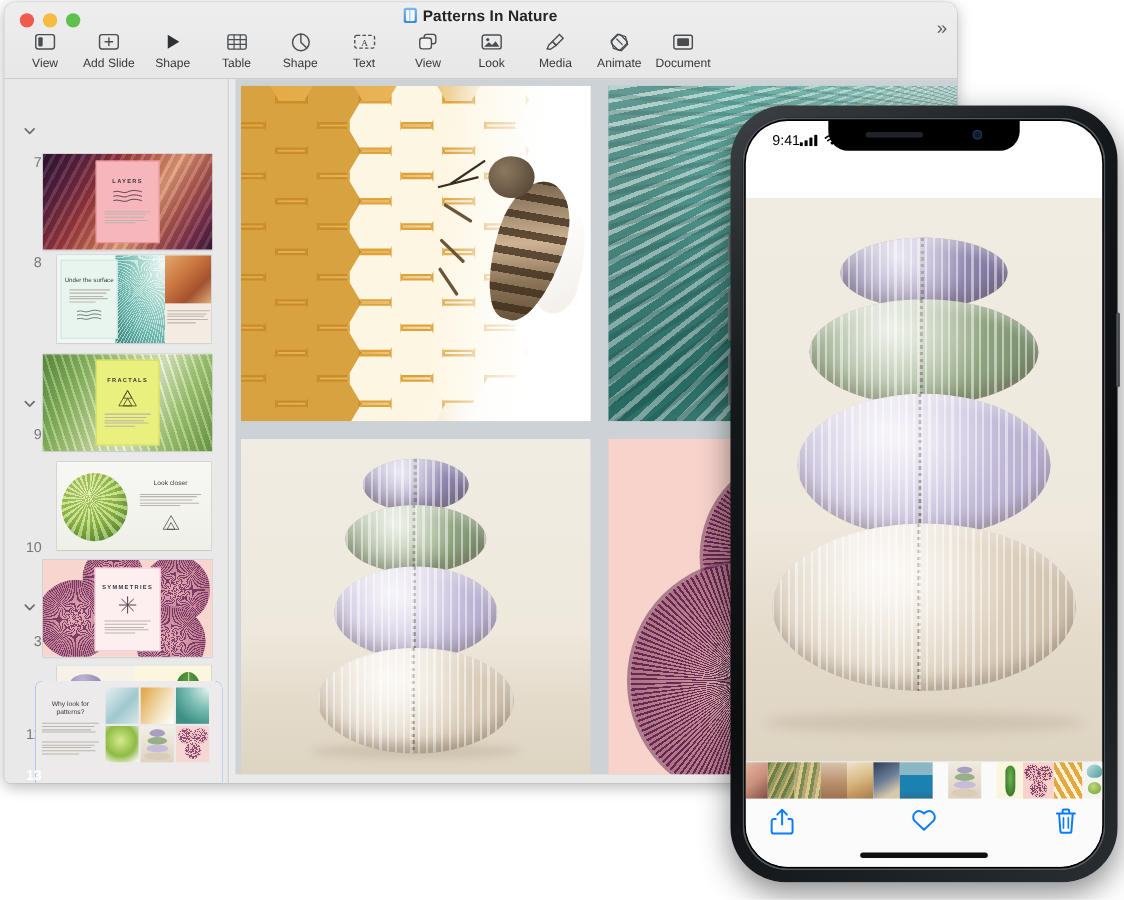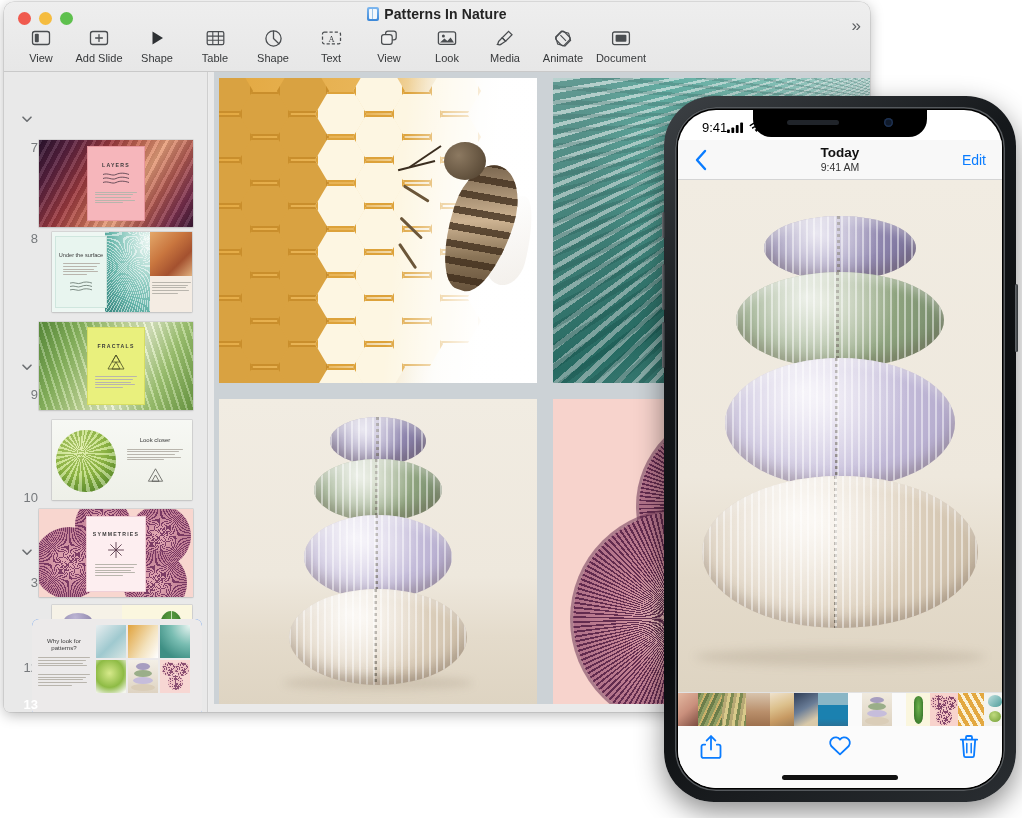--- a/index.html
+++ b/index.html
@@ -789,34 +789,20 @@
             <span>
               <svg width="25" height="12" viewBox="0 0 25 12">
                   <rect x="0.6" y="0.6" width="21.4" height="10.8" rx="3" fill="none" stroke="#000" stroke-width="1.1" opacity="0.5"></rect>
                   <rect x="2.2" y="2.2" width="18.2" height="7.6" rx="1.9" fill="#000"></rect>
                   <path d="M23.2 4.2c1.1.3 1.1 3.3 0 3.6Z" fill="#000" opacity="0.5"></path>
                 </svg>
             </span>
           </span>
         </div>
 
-        <div id="navbar">
-          <div id="nav-back">
-            <span>
-              <svg width="14" height="22" viewBox="0 0 14 22">
-                  <path d="M11 2 3 11l8 9" fill="none" stroke="#0a7cff" stroke-width="2.4" stroke-linecap="round" stroke-linejoin="round"></path>
-                </svg>
-            </span>
-          </div>
-          <div id="nav-center">
-            <div class="t1">Today</div>
-            <div class="t2">9:41 AM</div>
-          </div>
-          <div id="nav-edit">Edit</div>
-        </div>
 
         <div id="photo-area">
           <div class="ph ph-urchin">
             <div class="urchin u1" style="top:36px;  width:152px; height:64px;">
                 <div class="u-seam"></div>
               </div>
             <div class="urchin u2" style="top:92px;  width:208px; height:96px;">
                 <div class="u-seam"></div>
               </div>
             <div class="urchin u3" style="top:178px; width:230px; height:130px;">

